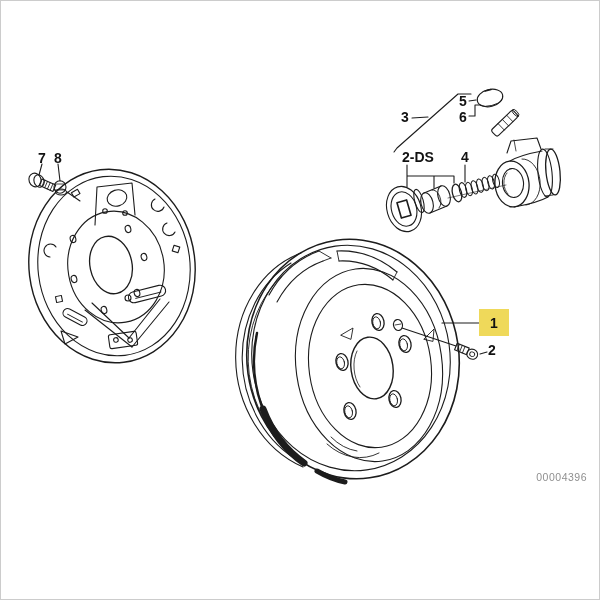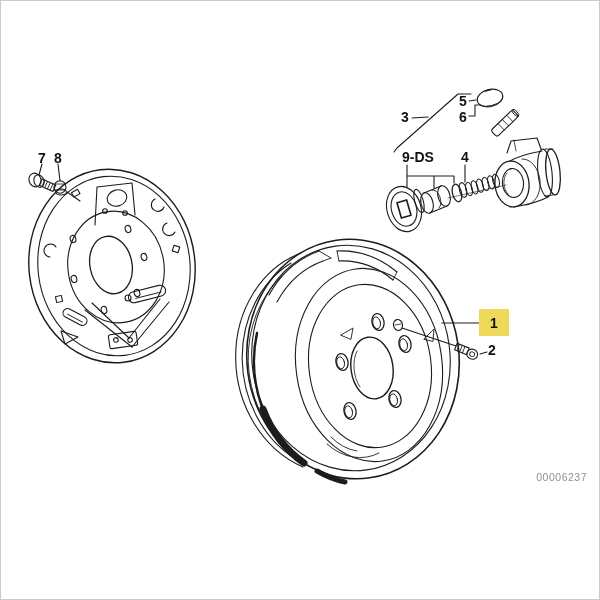--- a/index.html
+++ b/index.html
@@ -259,16 +259,16 @@
   <div class="callout-box">
     <span>1</span>
   </div>
   <div class="callout" style="left:491px;top:349px;">2</div>
   <div class="callout" style="left:404px;top:116px;">3</div>
   <div class="callout" style="left:464px;top:156px;">4</div>
   <div class="callout" style="left:462px;top:100px;">5</div>
   <div class="callout" style="left:462px;top:116px;">6</div>
   <div class="callout" style="left:41px;top:157px;">7</div>
   <div class="callout" style="left:57px;top:157px;">8</div>
-  <div class="callout" style="left:417px;top:156px;">9-DS</div>
-
-  <div class="watermark">00006237</div>
+  <div class="callout" style="left:417px;top:156px;">2-DS</div>
+
+  <div class="watermark">00004396</div>
 </div>
 
 </body></html>

